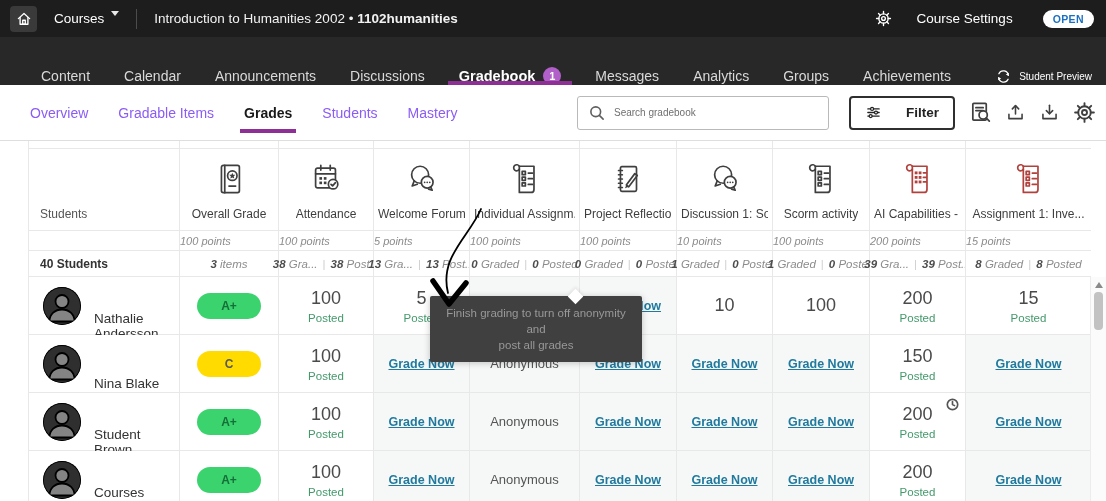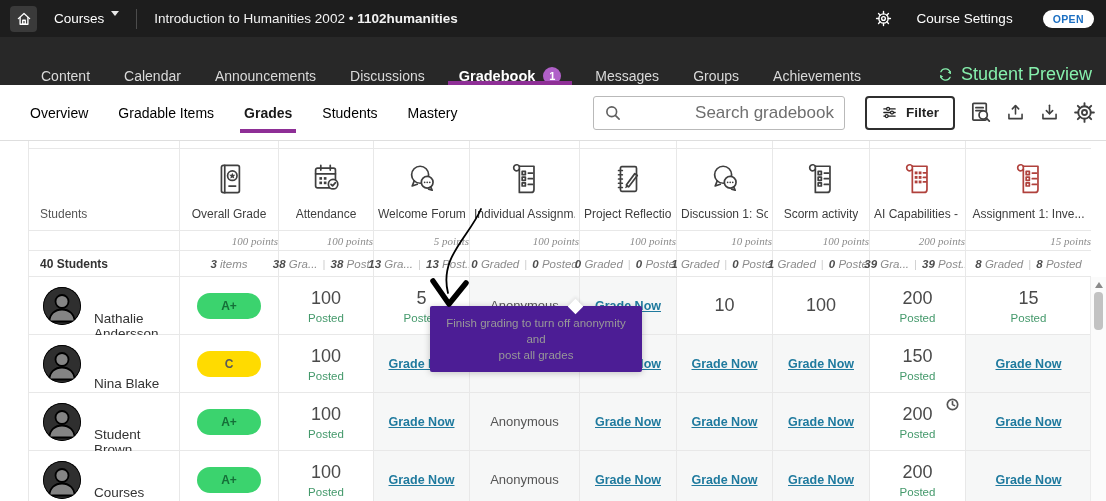--- a/index.html
+++ b/index.html
@@ -25,54 +25,54 @@
     padding:3px 10px; border-radius:10px; margin-left:5px; }
 
   
   .navbar { height:48px; background:#282828; display:flex; align-items:flex-end; color:#d9d9d9;padding-left:20px; }
   .nav-items { display:flex; align-items:stretch; margin-left:4px; }
   .nav-item { display:flex; align-items:center; padding:0 17px; font-size:14px; position:relative; cursor:pointer; }
   .nav-item.active { color:#fff; font-weight:700; font-size:14.5px; }
   .nav-item.active::after { content:""; position:absolute; left:6px; right:6px; bottom:0; height:4px; background:#8e2f96; }
   .nav-badge { width:18px; height:18px; border-radius:50%; background:#b060c8; color:#fff; font-size:11px;
     font-weight:700; display:inline-flex; align-items:center; justify-content:center; margin-left:8px; }
-  .nav-right { margin-left:auto; display:flex; align-items:center; gap:7px; margin-right:14px; font-size:18px; color:#86efac; cursor:pointer; }
+  .nav-right { margin-left:auto; display:flex; align-items:center; gap:7px; margin-right:14px; font-size:10px; color:#ffffff; cursor:pointer; }
 
   
   .subbar { height:56px; background:#fff; border-bottom:1px solid #dedede; display:flex; align-items:center; padding:0 10px 0 30px; }
   .subtabs { display:flex; align-items:center; gap:30px; height:100%; }
-  .subtab { font-size:14px; color:#000000; height:100%; display:flex; align-items:center; position:relative; cursor:pointer; }
+  .subtab { font-size:14px; color:#8b5cf6; height:100%; display:flex; align-items:center; position:relative; cursor:pointer; }
   .subtab.active { color:#191919; font-weight:700; }
   .subtab.active::after { content:""; position:absolute; left:-4px; right:-4px; bottom:7px; height:4px; background:#8e2f96; }
   .searchbox { margin-left:auto; width:252px; height:34px; border:1px solid #b9b9b9; border-radius:3px;
     display:flex; align-items:center; padding:0 10px; gap:8px; color:#5f5f5f; background:#fff; }
-  .searchbox input { border:none; outline:none; font-size:17px; color:#ef4444; width:100%;
-    font-family:"Liberation Sans", sans-serif; background:transparent;text-align:right; }
+  .searchbox input { border:none; outline:none; font-size:10px; color:#ef4444; width:100%;
+    font-family:"Liberation Sans", sans-serif; background:transparent; }
   .searchbox input::placeholder { color:#6f6f6f; }
   .filter-btn { margin-left:20px; height:34px; padding:0 14px; border:2px solid #2f2f2f; border-radius:4px;
-    display:flex; align-items:center; gap:8px; font-size:13.5px; font-weight:700; color:#222; background:#fff; cursor:pointer; }
+    display:flex; align-items:center; gap:24px; font-size:13.5px; font-weight:700; color:#222; background:#fff; cursor:pointer; }
   .tool-icons { display:flex; align-items:center; gap:13px; margin-left:14px; color:#3f3f3f; }
   .tool-btn { cursor:pointer; }
 
   
   .grid { position:absolute; left:28px; top:141px; width:1062px; background:#fff;
     display:grid; border-left:1px solid #e8e8e8;
     grid-template-columns:150px 99px 95px 96px 110px 97px 96px 97px 96px 126px; }
   .cell { position:relative; background:#fff; }
   .cl { border-left:1px solid #e8e8e8; }
   .cb { border-bottom:1px solid #e8e8e8; }
   .strip { height:8px; }
   .hd { height:82px; display:flex; flex-direction:column; align-items:center; justify-content:space-between;
     padding:13px 4px 9px 4px; color:#3f3f3f; cursor:pointer; }
   .hd-label { font-size:12px; color:#3e3e3e; white-space:nowrap; overflow:hidden; max-width:100%; }
   .students-hd { align-items:flex-start; justify-content:flex-end; padding:0 0 9px 11px; cursor:default; }
   .students-hd .hd-label { color:#555; }
   .red { color:#b0413c; }
-  .pts { height:20px; display:flex; align-items:center; justify-content:flex-end;
-    font-size:11px; font-style:italic; color:#8c8c8c;font-family:Liberation Serif, serif; }
+  .pts { height:20px; display:flex; align-items:center; justify-content:flex-start;
+    font-size:11px; font-style:italic; color:#8c8c8c; }
   .sum { height:26px; display:flex; align-items:center; justify-content:center; font-size:11.5px; color:#8c8c8c; }
   .sum b { color:#4d4d4d; font-style:italic; }
   .sum i { font-style:italic; }
   .sum .sep { color:#cfcfcf; margin:0 5px; }
   .students-sum { justify-content:flex-start; padding-left:11px; }
   .students-sum b { font-style:normal; color:#333; font-size:12px; }
   .bd { height:58px; display:flex; flex-direction:column; align-items:center; justify-content:center; }
   .shade { background:#f6f7f7; }
   .students-cell { flex-direction:row; justify-content:flex-start; padding-left:14px; gap:13px; }
   .avatar { width:38px; height:38px; border-radius:50%; overflow:hidden; flex:0 0 38px; }
@@ -81,21 +81,21 @@
     justify-content:center; font-size:12px; font-weight:700; cursor:pointer; }
   .pill.green { background:#3bd36e; color:#156f38; }
   .pill.yellow { background:#ffdb00; color:#595959; }
   .val { font-size:18px; color:#4a4a4a; }
   .posted { font-size:11.5px; color:#44996b; margin-top:3px; }
   .gnow { font-size:12.5px; font-weight:700; color:#1f7a9e; text-decoration:underline; cursor:pointer; }
   .anon { font-size:13px; color:#555; }
   .clock { position:absolute; top:4px; right:6px; color:#555; }
 
   
-  .tooltip { position:absolute; left:430px; top:306px; width:212px; background:#4c1d95; z-index:25;
+  .tooltip { position:absolute; left:430px; top:296px; width:212px; background:#404040; z-index:25;
     border-radius:2px; box-shadow:0 1px 7px rgba(0,0,0,.22); padding:9px 10px; text-align:center;
     font-size:11.5px; color:#989898; line-height:16px; }
   .tooltip .caretup { position:absolute; top:-5px; left:140px; width:11px; height:11px; background:#fff;
     transform:rotate(45deg); box-shadow:-2px -2px 3px rgba(0,0,0,.06); }
   .arrow-note { position:absolute; left:425px; top:205px; z-index:30; pointer-events:none; }
 
   
   .vscroll { position:absolute; right:0; top:277px; width:16px; height:224px; background:#fbfbfb;
     border-left:1px solid #ececec; z-index:10; }
   .vs-up { width:0; height:0; border-left:4px solid transparent; border-right:4px solid transparent;
@@ -151,20 +151,23 @@
       </div>
       <div class="nav-item">
         <span>Discussions</span>
       </div>
       <div class="nav-item active">
         <span>Gradebook</span>
         <span class="nav-badge">1</span>
       </div>
       <div class="nav-item">
         <span>Messages</span>
+      </div>
+      <div class="nav-item">
+        <span>Analytics</span>
       </div>
       <div class="nav-item">
         <span>Groups</span>
       </div>
       <div class="nav-item">
         <span>Achievements</span>
       </div>
     </div>
   <div class="nav-right">
     <span class="icn">

